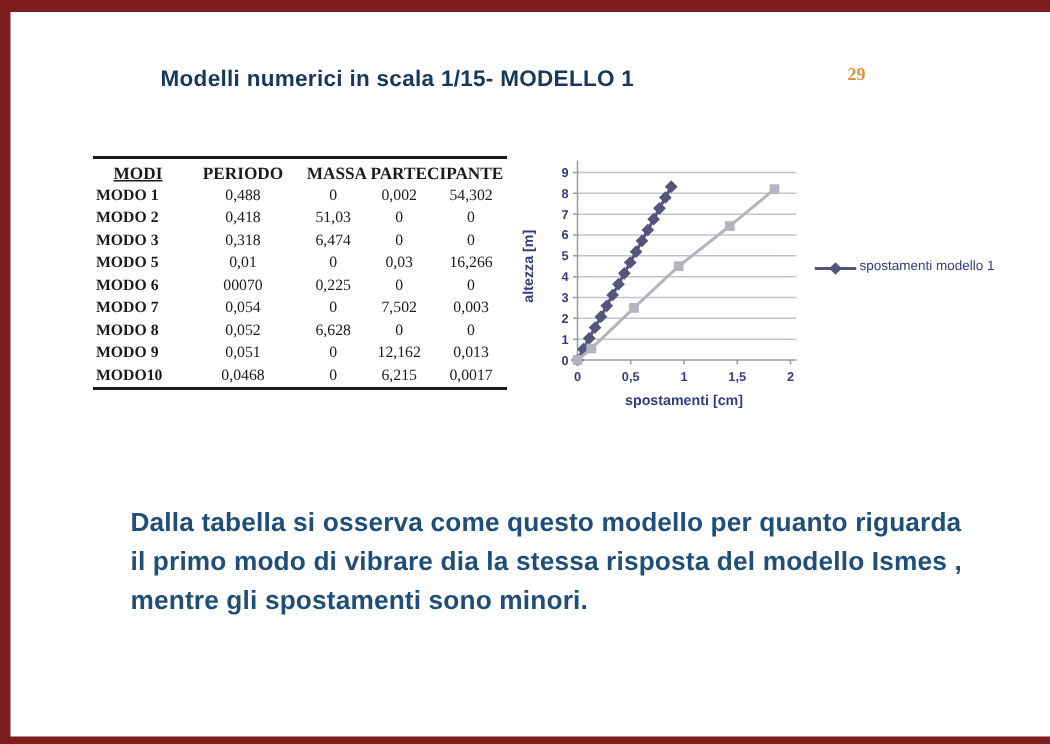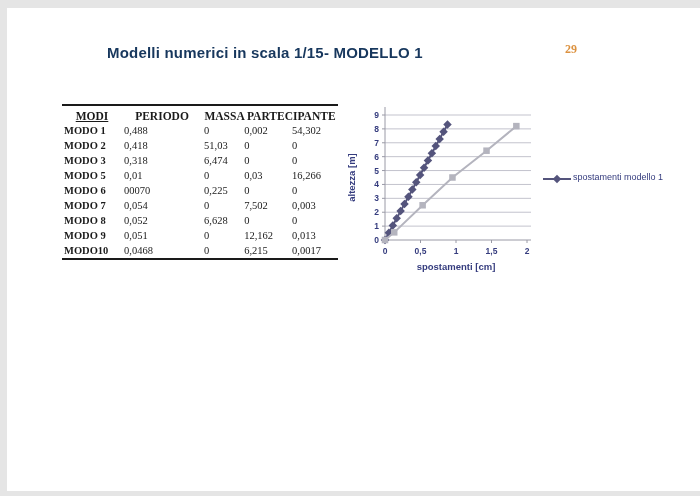--- a/index.html
+++ b/index.html
@@ -1,38 +1,38 @@
 <!DOCTYPE html>
 <html><head>
 <meta charset="utf-8">
 <style>
   * { margin:0; padding:0; box-sizing:border-box; }
   html,body { width:700px; height:496px; background:#111; overflow:hidden;
               font-family:"Liberation Sans", sans-serif; }
-  #frame { position:relative; width:700px; height:496px; background:#e5e5e5; }
+  #frame { position:relative; width:700px; height:496px; background:#7f1d1d; }
   #slide { position:absolute; left:7px; top:8px; right:0; bottom:5px; background:#ffffff; }
 
   
   .title { position:absolute; left:100px; top:36px; font-size:15px; font-weight:bold;
            color:#17375d; letter-spacing:0.2px; }
   .pagenum { position:absolute; left:558px; top:34px; font-size:12px; font-weight:bold;
              color:#dc9240; font-family:"Liberation Serif", serif; }
 
   
   .modal-table { position:absolute; left:55px; top:96px; width:276px;
                  border-collapse:collapse; font-family:"Liberation Serif", serif;
                  color:#1a1a1a; font-size:11px; }
   .modal-table thead tr.main th { border-top:2px solid #1a1a1a; padding:4px 2px 1px 2px;
                  font-size:11.5px; font-weight:bold; text-align:center; }
   .modal-table thead tr.sub th { padding:1px 2px 3px 2px; border-bottom:2px solid #1a1a1a;
                  font-weight:bold; text-align:center; font-size:10.5px; }
   .modal-table thead sub { font-size:8px; }
   .modal-table tbody th { text-align:left; font-weight:bold; padding:2px 0 2px 2px;
                  font-size:10.5px; white-space:nowrap; }
-  .modal-table tbody td { padding:2px 2px; font-size:10.5px; }
+  .modal-table tbody td { text-align:center; padding:2px 2px; font-size:10.5px; }
   .modal-table tbody tr:last-child th, .modal-table tbody tr:last-child td
                  { border-bottom:2px solid #1a1a1a; }
   .col-modi { width:60px;text-decoration:underline; } .col-per { width:80px; }
   .col-mx { width:50px; } .col-my { width:46px; } .col-mz { width:40px; }
 
   
   .chart-wrap { position:absolute; left:338px; top:93px; width:360px; height:180px; }
   .chart-svg { position:absolute; left:0; top:0; }
   .legend { position:absolute; left:198px; top:71px; width:158px; }
   .legend-item { display:flex; align-items:flex-start; margin-bottom:7px; }
@@ -203,15 +203,20 @@
         <div class="legend-item">
           <svg class="legend-swatch" width="28" height="10" viewBox="0 0 28 10">
               <line x1="0" y1="5" x2="28" y2="5" stroke="#54547c" stroke-width="2"></line>
               <rect x="11" y="2" width="6" height="6" fill="#54547c" transform="rotate(45 14 5)"></rect>
             </svg>
           <div class="legend-label">spostamenti modello 1</div>
         </div>
       </div>
     </div>
 
+    <div class="note">
+      <div>Dalla tabella si osserva come questo modello per quanto riguarda</div>
+      <div>il primo modo di vibrare  dia la stessa risposta del modello Ismes ,</div>
+      <div>mentre gli spostamenti sono minori.</div>
+    </div>
 
   </div>
 </div>
 
 </body></html>

